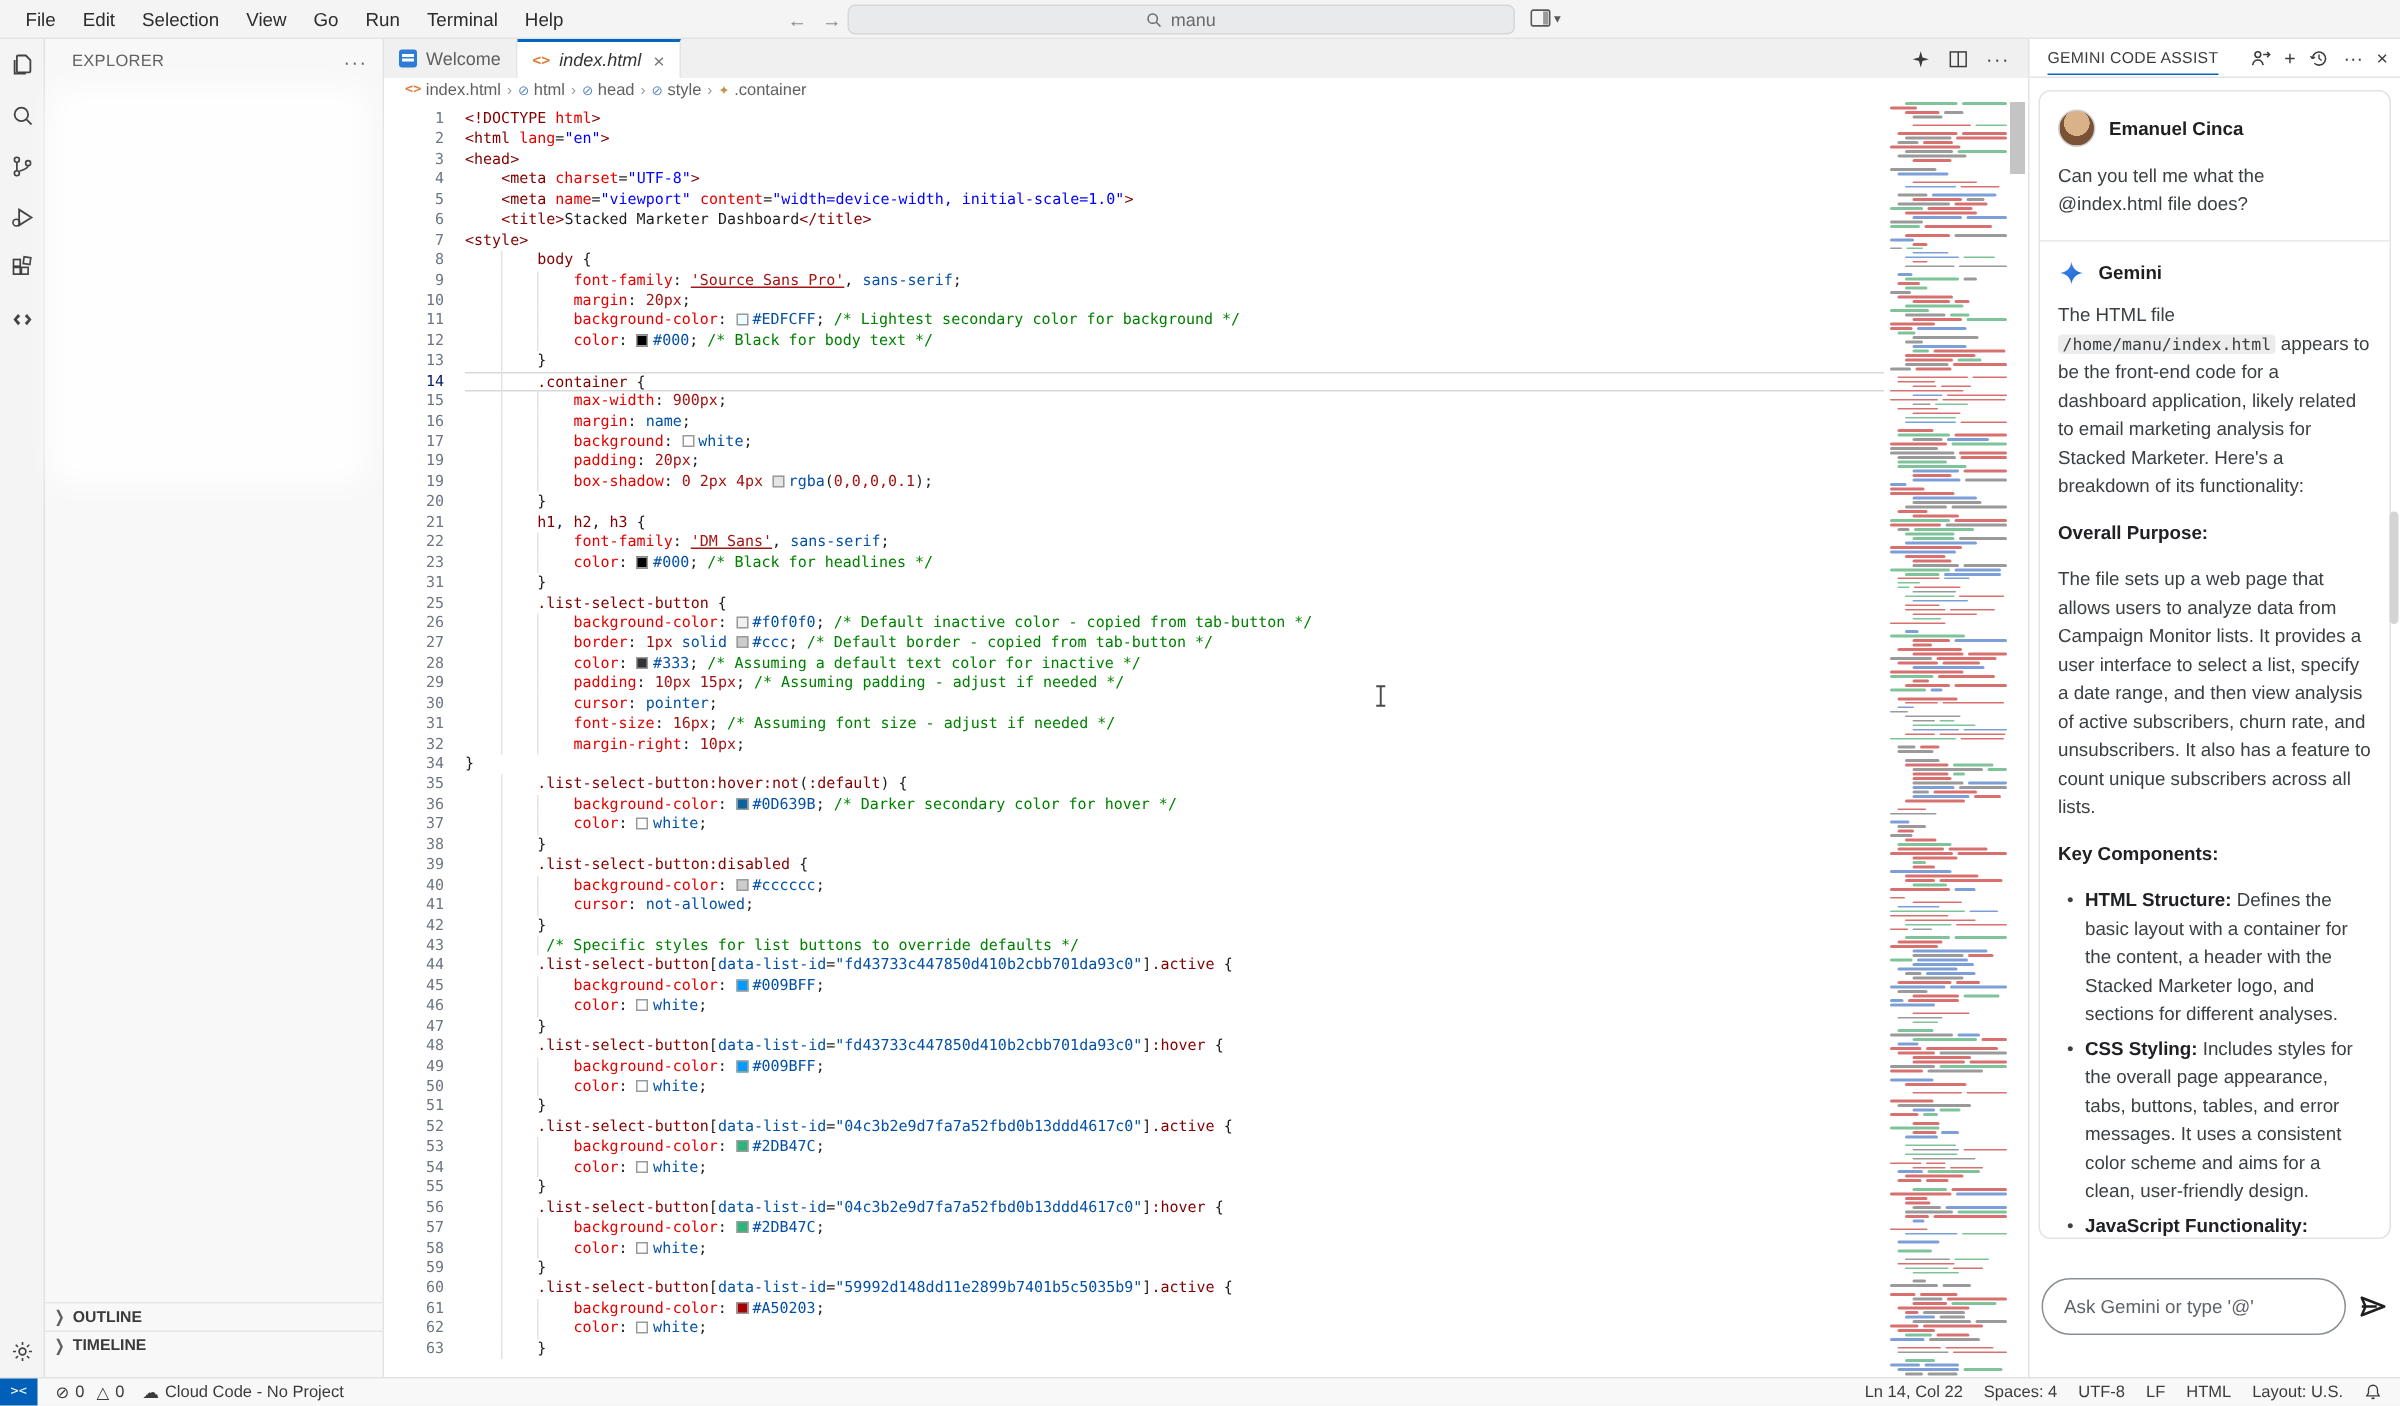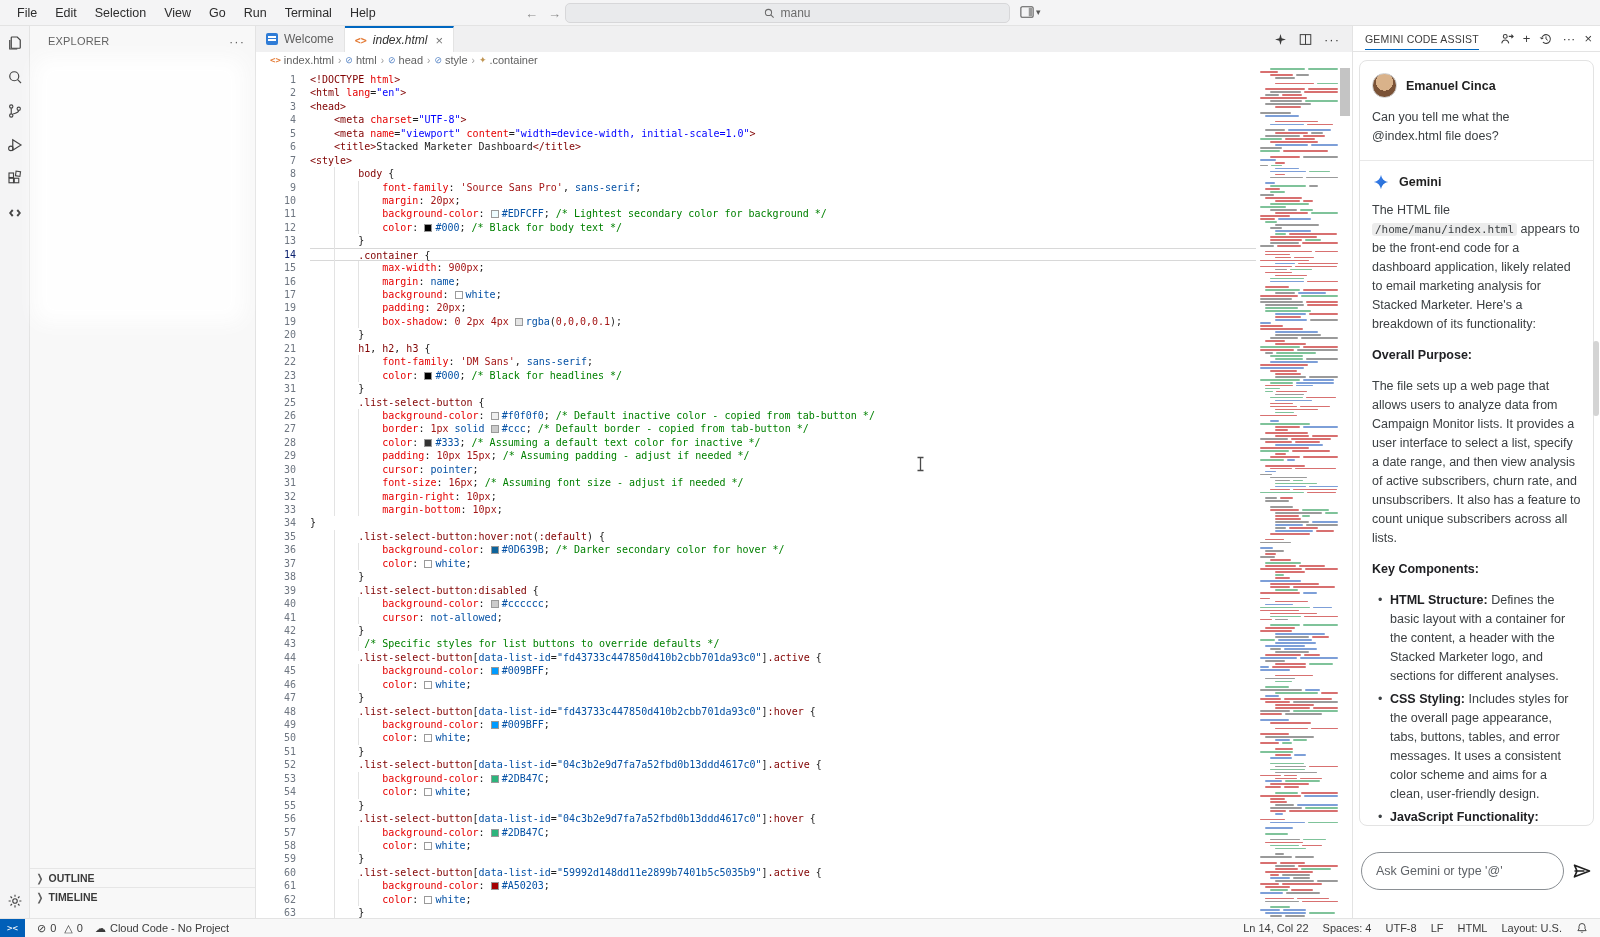--- a/index.html
+++ b/index.html
@@ -44,21 +44,21 @@
   .breadcrumb .sep { color:#9a9a9a; font-size:10px; }
   .bc-ico { font-size:9px; }
 
   .code-area { position:absolute; top:42px; left:0; width:1096px; height:850px; overflow:hidden; background:#fff; padding-top:5px; font-family:"DejaVu Sans Mono",monospace; font-size:10px; }
   .cline { display:flex; height:13.45px; line-height:13.45px; white-space:pre; }
   .cline .ln { width:40px; text-align:right; padding-right:0; color:#6e7681; flex:none; }
   .cline .ctext { position:relative; flex:1; margin-left:14px; }
   .cline.cur .ctext { border-top:1px solid #d8d8d8; border-bottom:1px solid #d8d8d8; margin-right:96px; }
   .cline.cur .ln { color:#0b216f; }
   .t-tag{color:#800000;} .t-atn{color:#e50000;} .t-atv{color:#0000ff;}
-  .t-str{color:#a31515;} .t-num{color:#a31515;} .t-val{color:#0451a5;}
+  .t-str{color:#a31515;text-decoration:underline;} .t-num{color:#a31515;} .t-val{color:#0451a5;}
   .t-cmt{color:#008000;} .t-pl{color:#1e1e1e;}
   .swatch { display:inline-block; width:8px; height:8px; border:1px solid #9a9a9a; vertical-align:-1px; margin-right:3px; }
   .iguide { position:absolute; top:0; bottom:0; width:1px; background:#e3e3e3; }
   .cline.cur .iguide { top:-1px; bottom:-1px; }
 
   .minimap { position:absolute; top:42px; right:14px; width:82px; height:850px; overflow:hidden; background:#fff; }
   .mm-row { display:flex; gap:3px; margin-bottom:1.3px; }
   .mm-seg { height:1.7px; border-radius:1px; }
   .vscroll { position:absolute; top:42px; right:0; width:14px; height:850px; }
   .vscroll .thumb { position:absolute; top:0; left:2px; width:10px; height:48px; background:#c4c4c4; }
@@ -262,21 +262,20 @@
         <div class="cline"><span class="ln">23</span><span class="ctext"><span class="t-pl">            </span><span class="t-atn">color</span><span class="t-pl">: </span><span class="swatch" style="background: rgb(0, 0, 0);"></span><span class="t-val">#000</span><span class="t-pl">; </span><span class="t-cmt">/* Black for headlines */</span><span class="iguide" style="left: 24.08px;"></span><span class="iguide" style="left: 48.16px;"></span></span></div>
         <div class="cline"><span class="ln">31</span><span class="ctext"><span class="t-pl">        }</span><span class="iguide" style="left: 24.08px;"></span></span></div>
         <div class="cline"><span class="ln">25</span><span class="ctext"><span class="t-pl">        </span><span class="t-tag">.list-select-button</span><span class="t-pl"> {</span><span class="iguide" style="left: 24.08px;"></span></span></div>
         <div class="cline"><span class="ln">26</span><span class="ctext"><span class="t-pl">            </span><span class="t-atn">background-color</span><span class="t-pl">: </span><span class="swatch" style="background: rgb(240, 240, 240);"></span><span class="t-val">#f0f0f0</span><span class="t-pl">; </span><span class="t-cmt">/* Default inactive color - copied from tab-button */</span><span class="iguide" style="left: 24.08px;"></span><span class="iguide" style="left: 48.16px;"></span></span></div>
         <div class="cline"><span class="ln">27</span><span class="ctext"><span class="t-pl">            </span><span class="t-atn">border</span><span class="t-pl">: </span><span class="t-num">1px</span><span class="t-pl"> </span><span class="t-val">solid</span><span class="t-pl"> </span><span class="swatch" style="background: rgb(204, 204, 204);"></span><span class="t-val">#ccc</span><span class="t-pl">; </span><span class="t-cmt">/* Default border - copied from tab-button */</span><span class="iguide" style="left: 24.08px;"></span><span class="iguide" style="left: 48.16px;"></span></span></div>
         <div class="cline"><span class="ln">28</span><span class="ctext"><span class="t-pl">            </span><span class="t-atn">color</span><span class="t-pl">: </span><span class="swatch" style="background: rgb(51, 51, 51);"></span><span class="t-val">#333</span><span class="t-pl">; </span><span class="t-cmt">/* Assuming a default text color for inactive */</span><span class="iguide" style="left: 24.08px;"></span><span class="iguide" style="left: 48.16px;"></span></span></div>
         <div class="cline"><span class="ln">29</span><span class="ctext"><span class="t-pl">            </span><span class="t-atn">padding</span><span class="t-pl">: </span><span class="t-num">10px 15px</span><span class="t-pl">; </span><span class="t-cmt">/* Assuming padding - adjust if needed */</span><span class="iguide" style="left: 24.08px;"></span><span class="iguide" style="left: 48.16px;"></span></span></div>
         <div class="cline"><span class="ln">30</span><span class="ctext"><span class="t-pl">            </span><span class="t-atn">cursor</span><span class="t-pl">: </span><span class="t-val">pointer</span><span class="t-pl">;</span><span class="iguide" style="left: 24.08px;"></span><span class="iguide" style="left: 48.16px;"></span></span></div>
         <div class="cline"><span class="ln">31</span><span class="ctext"><span class="t-pl">            </span><span class="t-atn">font-size</span><span class="t-pl">: </span><span class="t-num">16px</span><span class="t-pl">; </span><span class="t-cmt">/* Assuming font size - adjust if needed */</span><span class="iguide" style="left: 24.08px;"></span><span class="iguide" style="left: 48.16px;"></span></span></div>
         <div class="cline"><span class="ln">32</span><span class="ctext"><span class="t-pl">            </span><span class="t-atn">margin-right</span><span class="t-pl">: </span><span class="t-num">10px</span><span class="t-pl">;</span><span class="iguide" style="left: 24.08px;"></span><span class="iguide" style="left: 48.16px;"></span></span></div>
-        <div class="cline"><span class="ln">33</span><span class="ctext"><span class="t-pl">            </span><span class="t-atn">margin-bottom</span><span class="t-pl">: </span><span class="t-num">10px</span><span class="t-pl">;</span><span class="iguide" style="left: 24.08px;"></span><span class="iguide" style="left: 48.16px;"></span></span></div>
         <div class="cline"><span class="ln">34</span><span class="ctext"><span class="t-pl">}</span></span></div>
         <div class="cline"><span class="ln">35</span><span class="ctext"><span class="t-pl">        </span><span class="t-tag">.list-select-button:hover:not</span><span class="t-pl">(</span><span class="t-tag">:default</span><span class="t-pl">) {</span><span class="iguide" style="left: 24.08px;"></span></span></div>
         <div class="cline"><span class="ln">36</span><span class="ctext"><span class="t-pl">            </span><span class="t-atn">background-color</span><span class="t-pl">: </span><span class="swatch" style="background: rgb(13, 99, 155);"></span><span class="t-val">#0D639B</span><span class="t-pl">; </span><span class="t-cmt">/* Darker secondary color for hover */</span><span class="iguide" style="left: 24.08px;"></span><span class="iguide" style="left: 48.16px;"></span></span></div>
         <div class="cline"><span class="ln">37</span><span class="ctext"><span class="t-pl">            </span><span class="t-atn">color</span><span class="t-pl">: </span><span class="swatch" style="background: rgb(255, 255, 255);"></span><span class="t-val">white</span><span class="t-pl">;</span><span class="iguide" style="left: 24.08px;"></span><span class="iguide" style="left: 48.16px;"></span></span></div>
         <div class="cline"><span class="ln">38</span><span class="ctext"><span class="t-pl">        }</span><span class="iguide" style="left: 24.08px;"></span></span></div>
         <div class="cline"><span class="ln">39</span><span class="ctext"><span class="t-pl">        </span><span class="t-tag">.list-select-button:disabled</span><span class="t-pl"> {</span><span class="iguide" style="left: 24.08px;"></span></span></div>
         <div class="cline"><span class="ln">40</span><span class="ctext"><span class="t-pl">            </span><span class="t-atn">background-color</span><span class="t-pl">: </span><span class="swatch" style="background: rgb(204, 204, 204);"></span><span class="t-val">#cccccc</span><span class="t-pl">;</span><span class="iguide" style="left: 24.08px;"></span><span class="iguide" style="left: 48.16px;"></span></span></div>
         <div class="cline"><span class="ln">41</span><span class="ctext"><span class="t-pl">            </span><span class="t-atn">cursor</span><span class="t-pl">: </span><span class="t-val">not-allowed</span><span class="t-pl">;</span><span class="iguide" style="left: 24.08px;"></span><span class="iguide" style="left: 48.16px;"></span></span></div>
         <div class="cline"><span class="ln">42</span><span class="ctext"><span class="t-pl">        }</span><span class="iguide" style="left: 24.08px;"></span></span></div>
         <div class="cline"><span class="ln">43</span><span class="ctext"><span class="t-pl">         </span><span class="t-cmt">/* Specific styles for list buttons to override defaults */</span><span class="iguide" style="left: 24.08px;"></span><span class="iguide" style="left: 48.16px;"></span></span></div>

